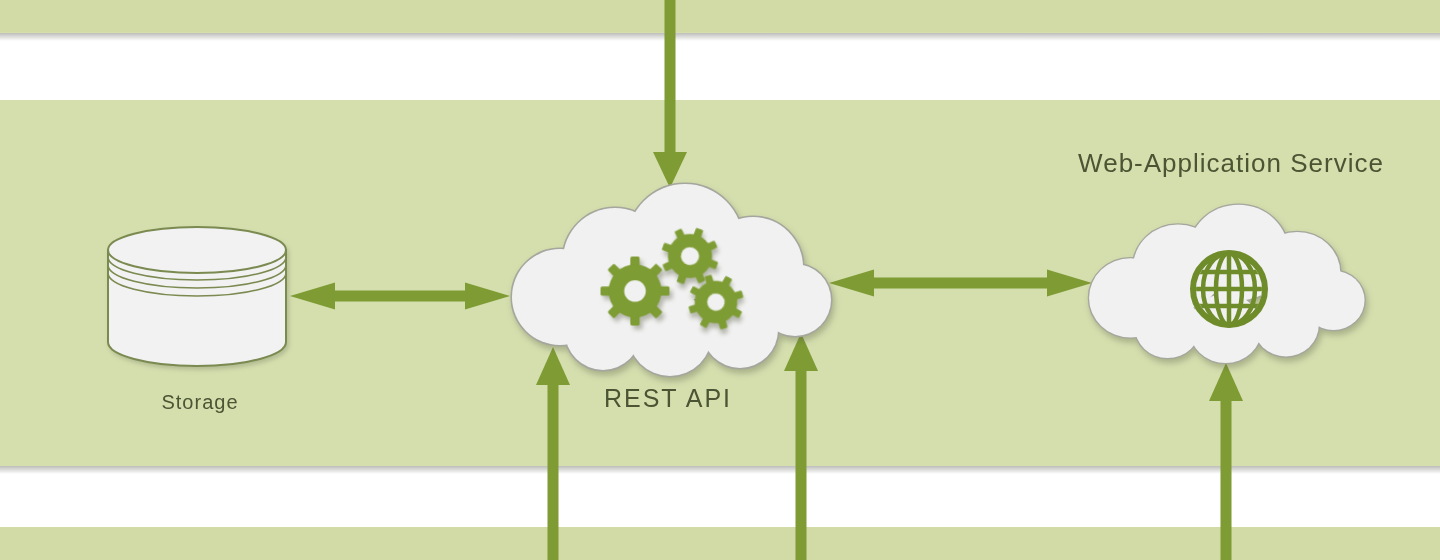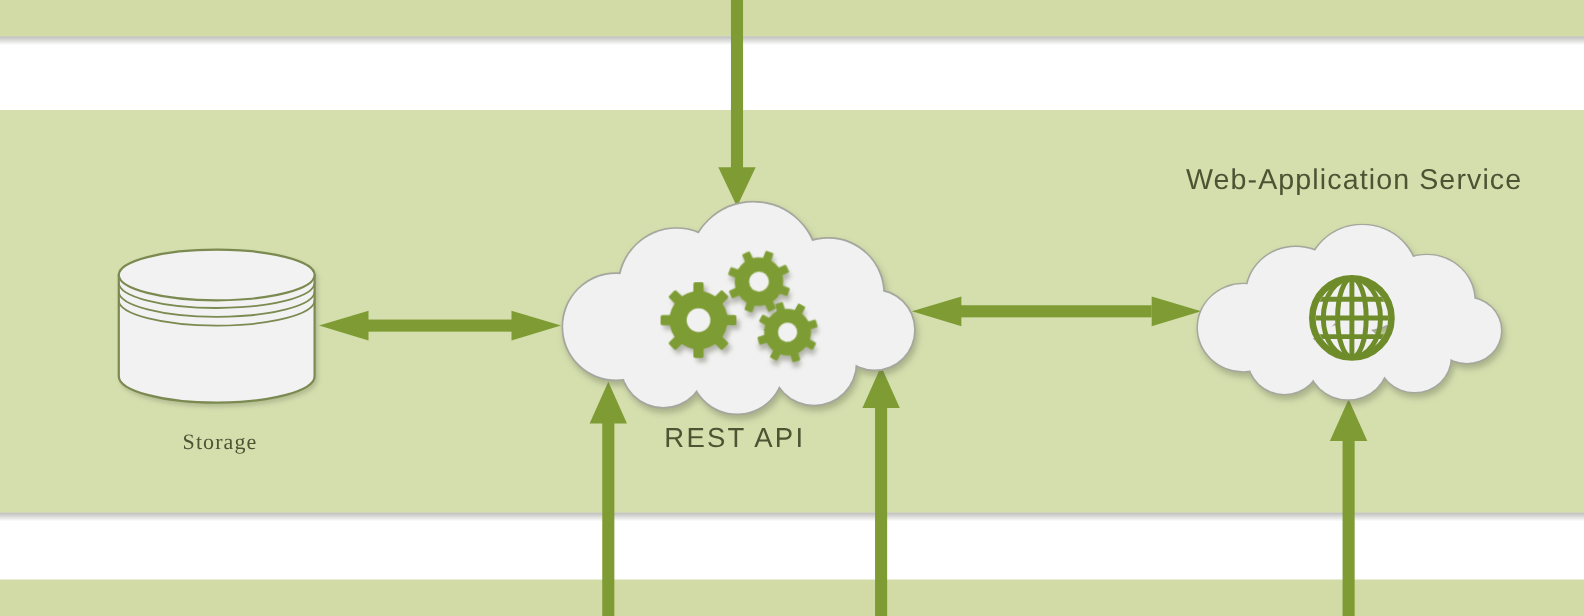--- a/index.html
+++ b/index.html
@@ -24,21 +24,21 @@
   .node{position:absolute;z-index:3;}
   .icon-layer{position:absolute;left:0;top:0;z-index:4;}
   .cloud-svg{filter:drop-shadow(2px 4px 3px rgba(95,100,75,.38));}
   .cyl-svg{filter:drop-shadow(2px 3px 2px rgba(95,100,75,.28));}
   .gear-use{filter:drop-shadow(3px 4px 2px rgba(90,95,70,.4));}
   
   .label{
     position:absolute;z-index:5;color:#4b5433;text-align:center;
     letter-spacing:1px;line-height:1.1;
   }
-  .label.storage{left:100px;top:391px;width:200px;font-size:20px;font-family:Liberation Serif, serif;}
+  .label.storage{left:100px;top:391px;width:200px;font-size:20px;}
   .label.restapi{left:518px;top:385px;width:300px;font-size:25px;letter-spacing:2px;}
   .label.webapp{left:1031px;top:149px;width:400px;font-size:26px;}
 </style>
 </head>
 <body>
 
 <div class="canvas">
 
   <div class="strip top"></div>
   <div class="band-white top"></div>

